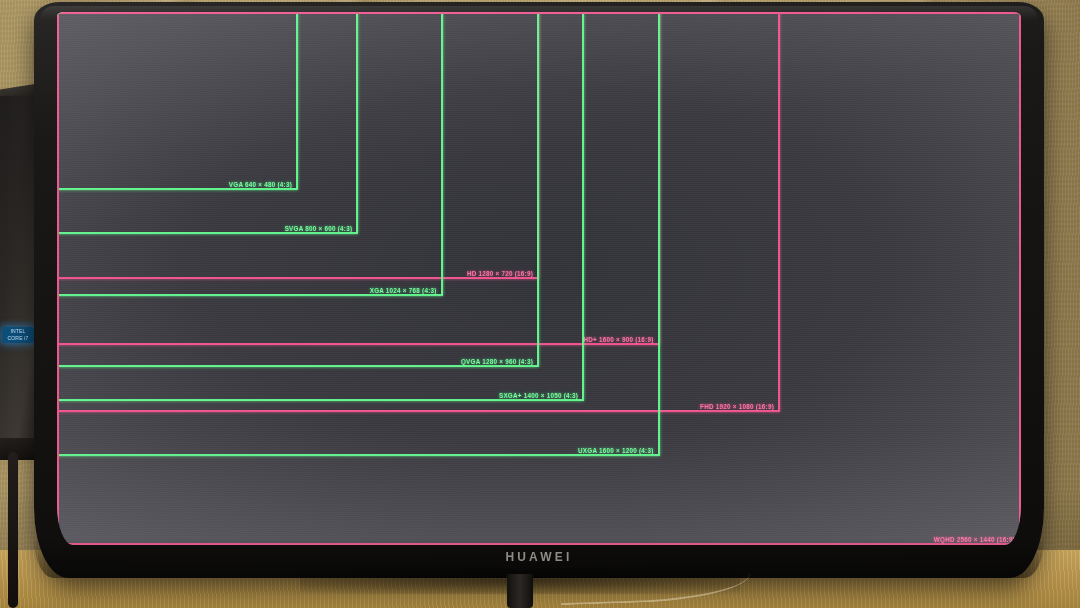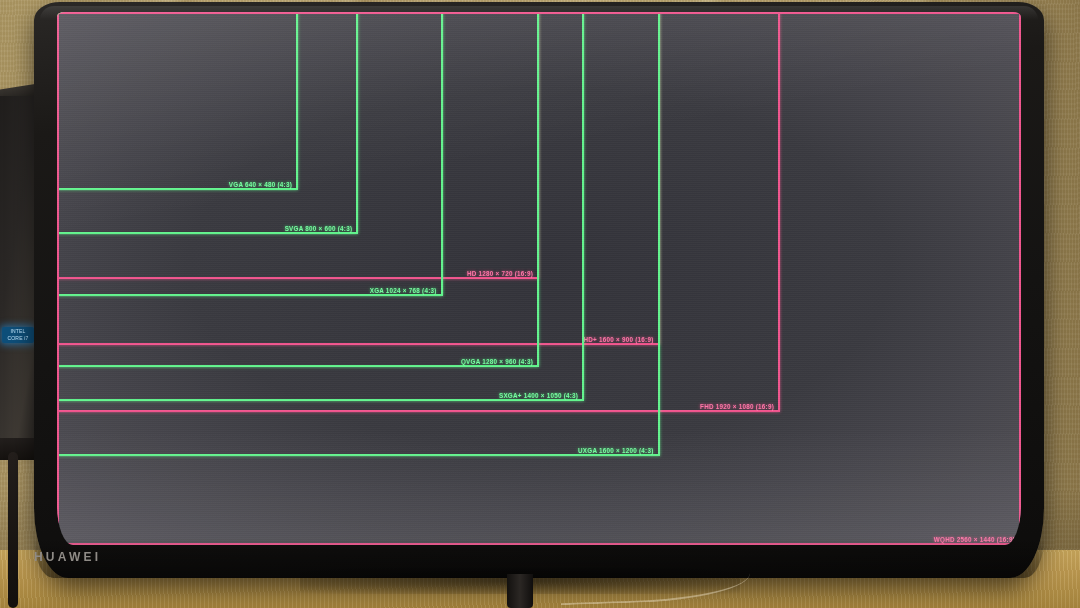--- a/index.html
+++ b/index.html
@@ -192,21 +192,21 @@
     transform: translate(-100%, -100%);
   }
   .res-label.green { color: #77ffa1; text-shadow: 0 0 3px rgba(70,230,120,0.9); }
   .res-label.pink  { color: #ff76a8; text-shadow: 0 0 3px rgba(240,80,140,0.9); }
 
   
   .brand {
     position: absolute;
     left: 0; right: 0;
     bottom: 14px;
-    text-align: left;
+    text-align: center;
     color: #8f8b86;
     font-size: 12px;
     font-weight: bold;
     letter-spacing: 3.2px;
   }
   .bezel-bottom-shade {
     position: absolute;
     left: 0; right: 0; bottom: 0; height: 40px;
     background: linear-gradient(180deg, rgba(0,0,0,0), rgba(0,0,0,0.45));
     border-radius: 0 0 34px 34px / 0 0 70px 70px;

